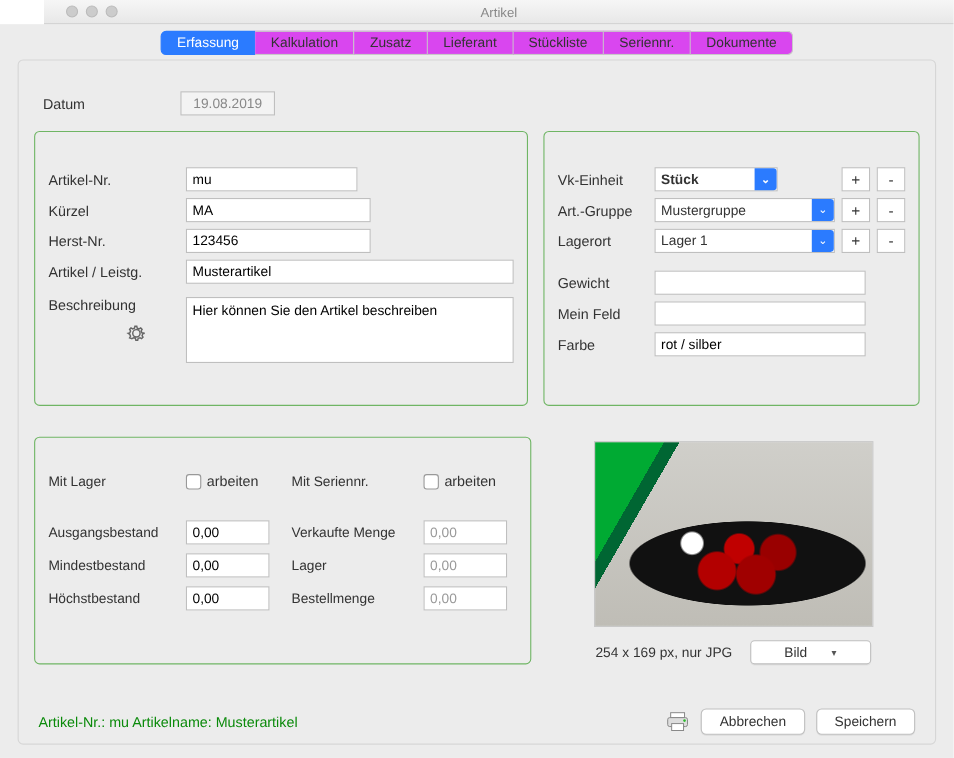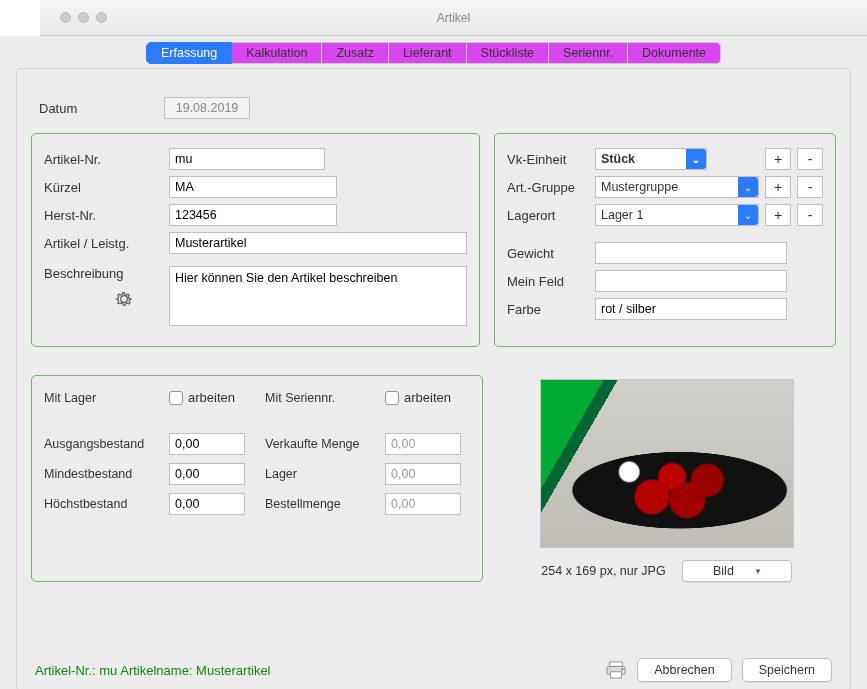--- a/index.html
+++ b/index.html
@@ -7,21 +7,21 @@
   body {
     font-family: -apple-system, "Helvetica Neue", Arial, sans-serif;
     font-size: 13px;
     color: #333;
     background: #fff;
     width: 867px;
     height: 689px;
     overflow: hidden;
   }
   .titlebar {
-    height: 36px;
+    height: 22px;
     background: linear-gradient(#f6f6f6,#e8e8e8);
     border-bottom: 1px solid #d0d0d0;
     display:flex;
     align-items:center;
     padding: 0 20px;
     position:relative;
     margin-left:40px;
   }
   .traffic { display:flex; gap:7px; }
   .traffic span {
@@ -70,21 +70,21 @@
     height:22px;
     border:1px solid #bfbfbf;
     background:#fff;
     font-size:12.5px;
     padding: 0 5px;
   }
   .input.readonly { background:#f3f3f3; color:#888;text-align:center; }
   .frame {
     border:1px solid #6fb564;
     border-radius:5px;
-    padding:14px 12px;
+    padding:32px 12px;
   }
   .grid-top {
     display:flex; gap:14px; margin-top:10px;
   }
   .left-frame { flex:1; }
   .right-frame { width:360px; }
   .select-wrap { display:flex; align-items:center; gap:6px; }
   .select {
     flex:1; display:flex; align-items:center; justify-content:space-between;
     padding-right:0;

